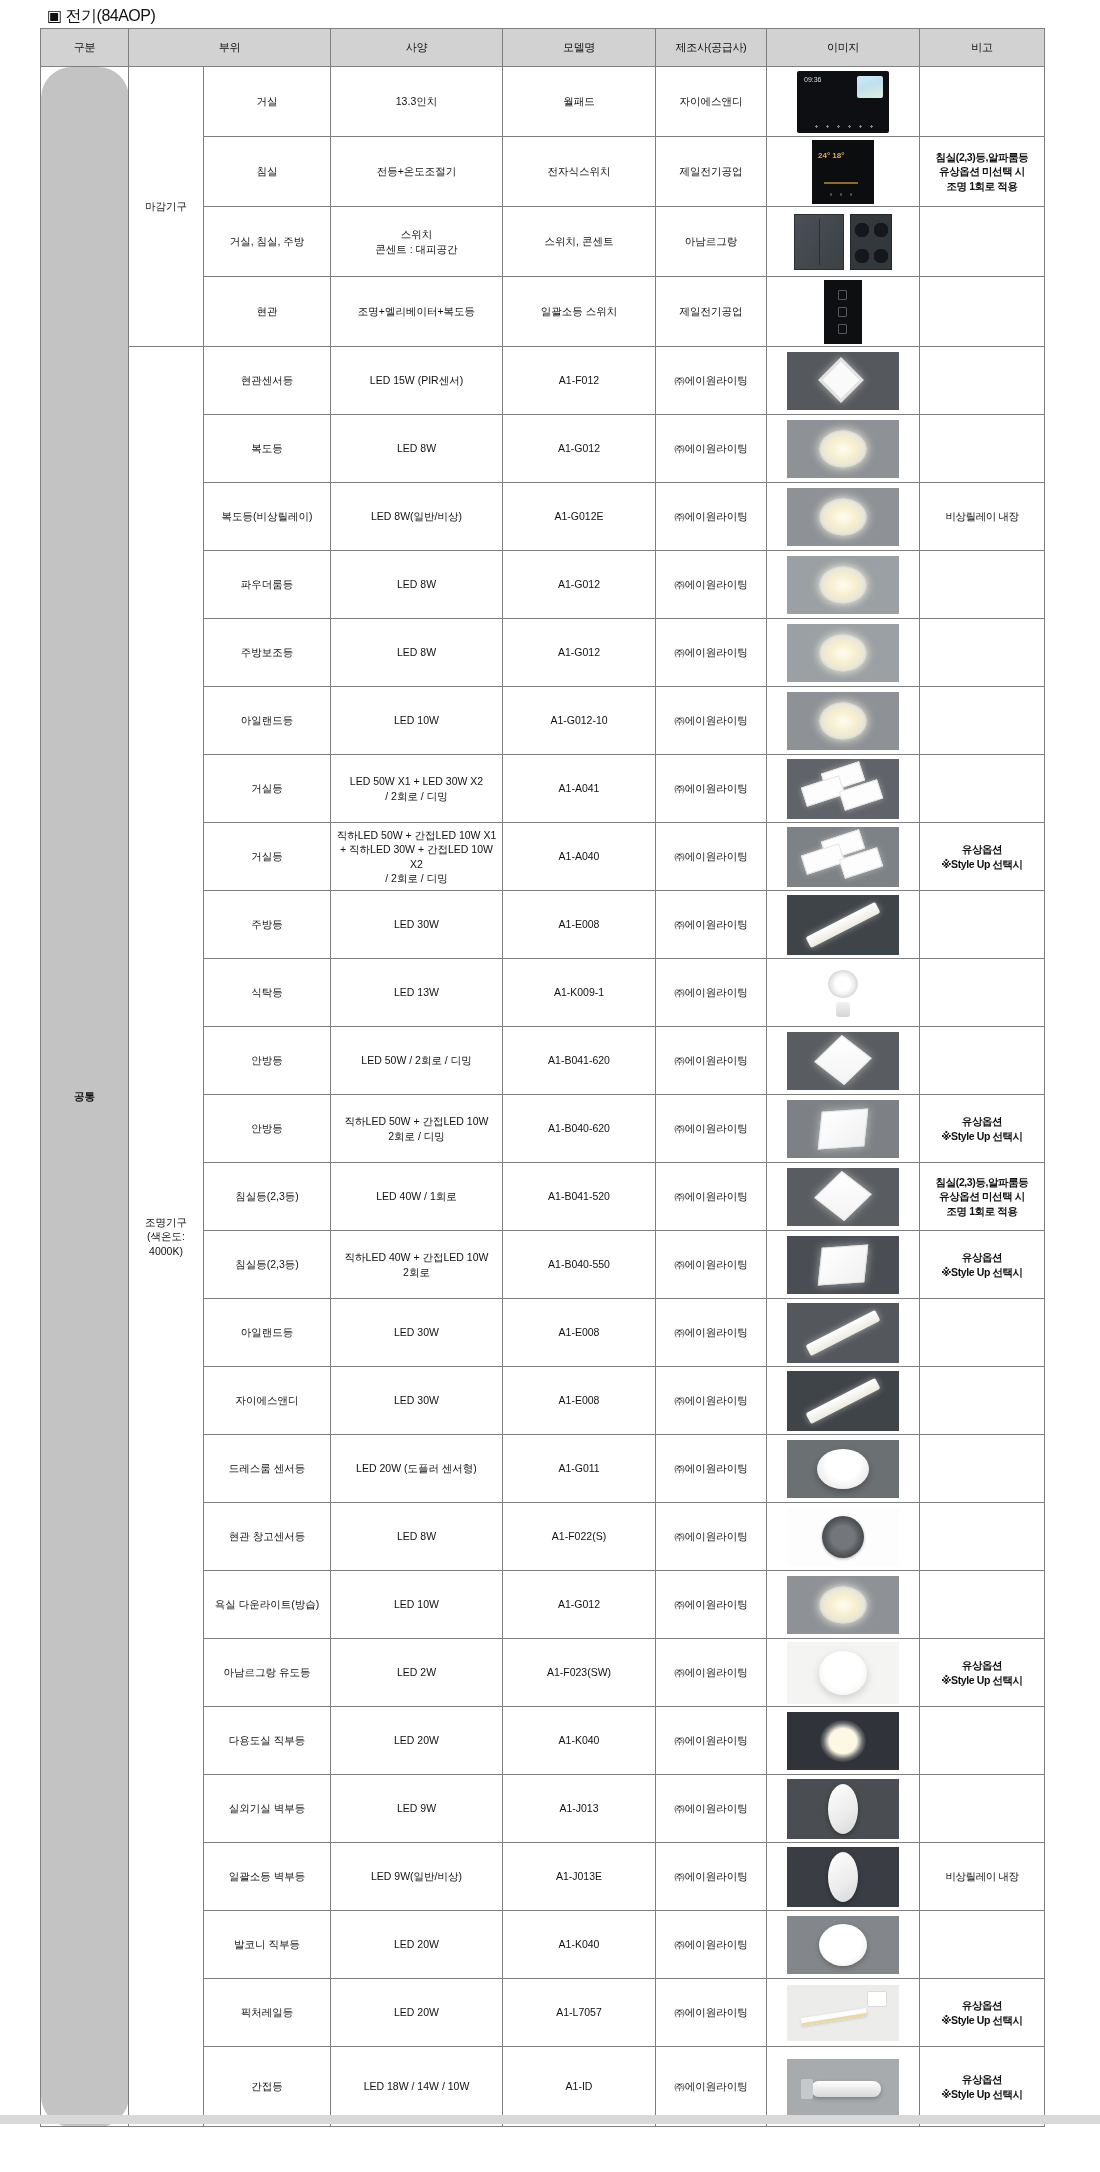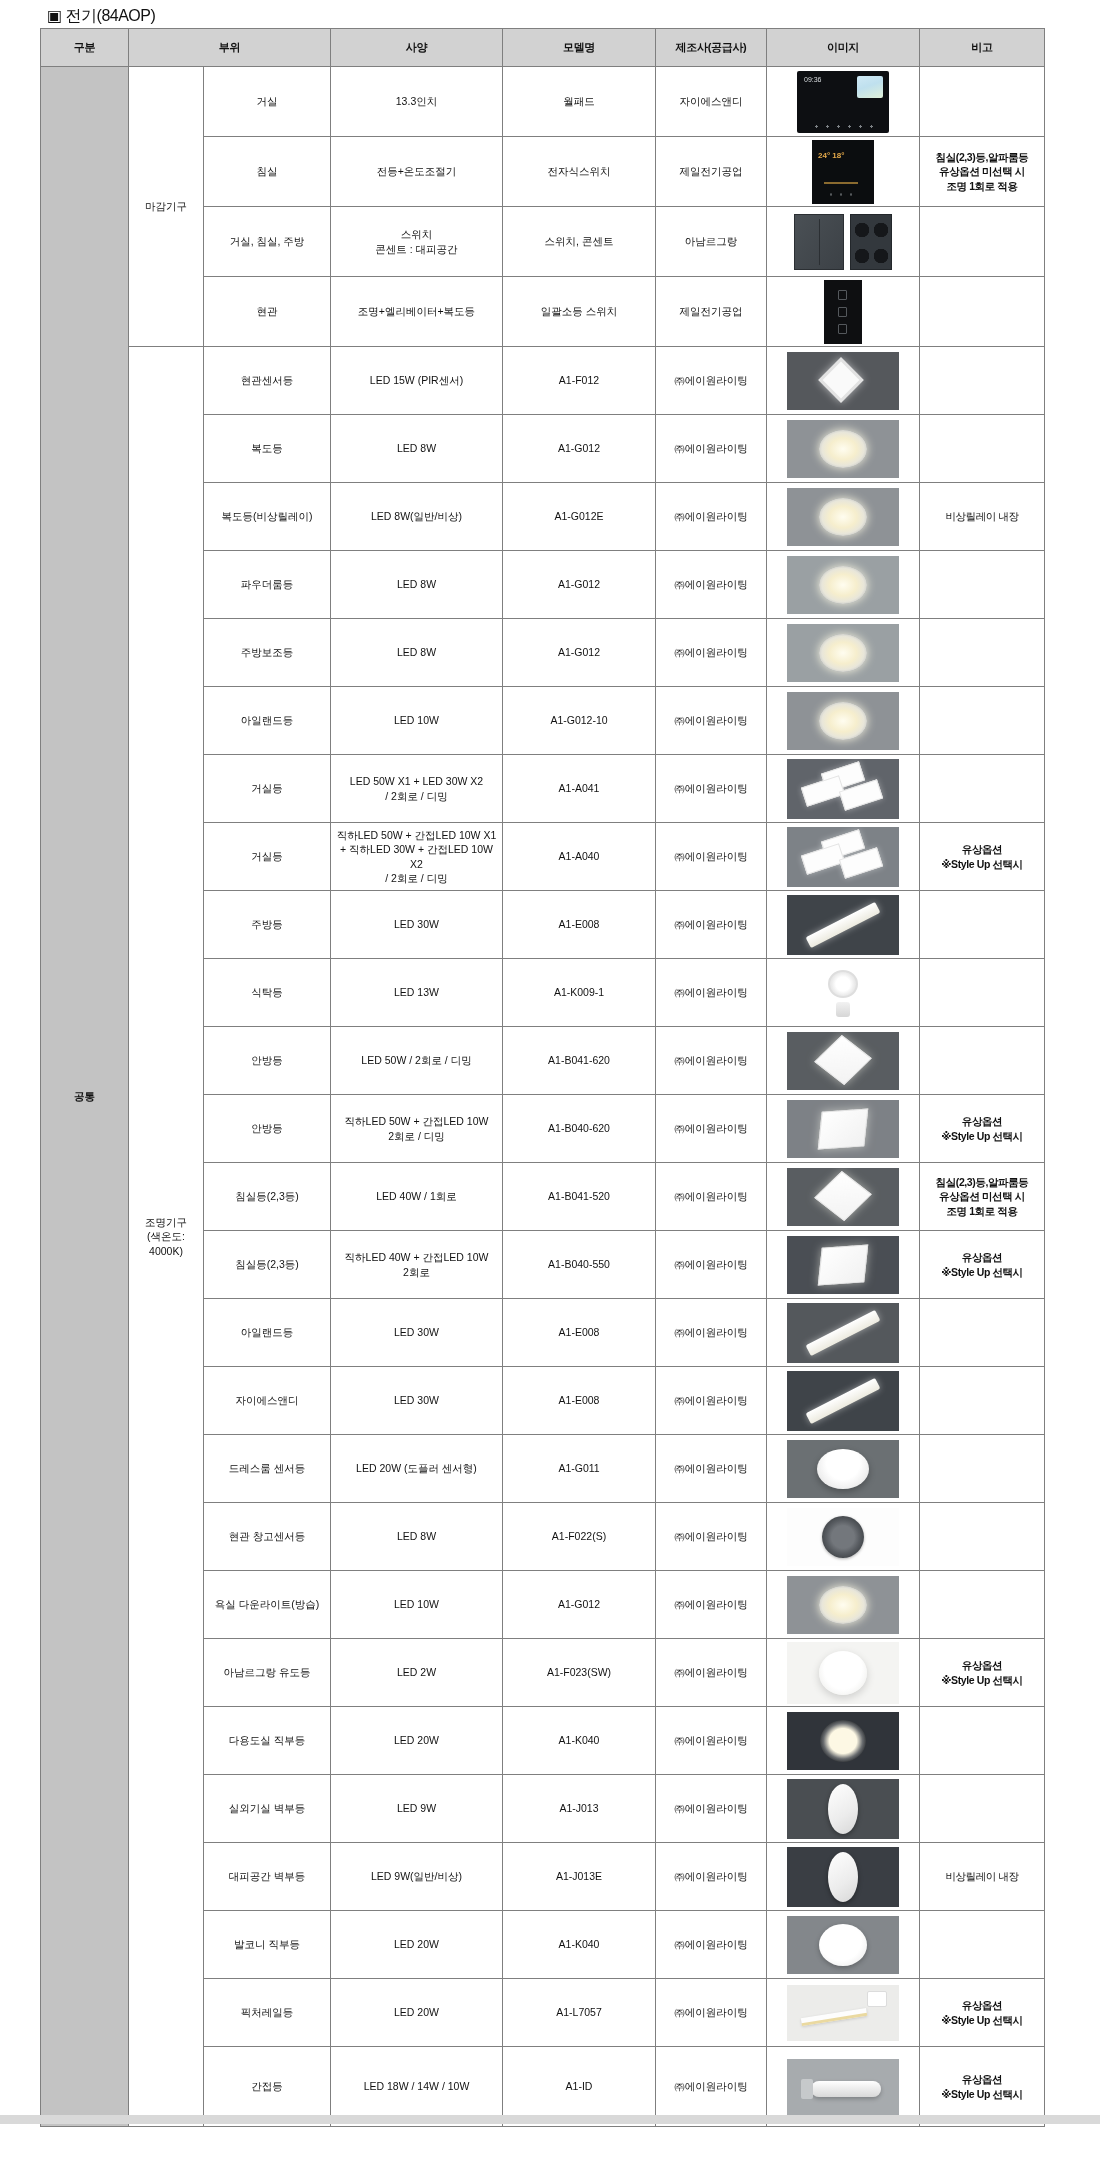--- a/index.html
+++ b/index.html
@@ -1,22 +1,22 @@
 <!DOCTYPE html>
 <html><head>
 <meta charset="utf-8">
 <style>
   html,body{margin:0;padding:0;background:#ffffff;}
   body{font-family:"Liberation Sans","DejaVu Sans",sans-serif;color:#111;}
   .page{position:relative;width:1100px;height:2172px;background:#fff;overflow:hidden;}
   .doc-title{position:absolute;left:47px;top:6px;font-size:16px;font-weight:normal;letter-spacing:-0.5px;}
   table.spec{position:absolute;left:40px;top:28px;border-collapse:collapse;table-layout:fixed;}
   table.spec th,table.spec td{border:1px solid #7f7f7f;font-size:10.5px;line-height:1.35;text-align:center;vertical-align:middle;padding:2px 3px;white-space:pre-line;overflow:hidden;}
-  table.spec thead th{background:#d2d2d2;font-weight:bold;font-size:11px;height:33px;letter-spacing:-0.3px;}
-  td.gubun{background:#c3c3c3;font-weight:bold;font-size:11px;}
+  table.spec thead th{background:#d2d2d2;font-weight:normal;font-size:11px;height:33px;letter-spacing:-0.3px;}
+  td.gubun{background:#c3c3c3;font-weight:bold;font-size:11px;border-radius:31px;}
   td.grp{vertical-align:top;padding-top:8px;margin-left:12px;}
   td.note{font-size:10px;letter-spacing:-0.4px;}
   td.note.nb{font-weight:bold;}
   
   .img{position:relative;display:block;margin:0 auto;overflow:hidden;}
   .img i{display:none;position:absolute;font-style:normal;box-sizing:border-box;}
   .s-diamond .a{display:block;width:32px;height:32px;left:38px;top:12px;background:#fafafa;border:3px solid #e2e2e2;transform:rotate(45deg);box-shadow:0 0 9px rgba(255,255,255,.55);}
   .s-round .a{display:block;width:48px;height:38px;left:32px;top:10px;border-radius:50%;background:radial-gradient(ellipse at center,#fffdf0 0%,#f6eecd 40%,#e8e6da 62%,#bcbfc1 80%,#d0d3d5 100%);box-shadow:0 0 10px rgba(255,252,230,.9);}
   .s-tri .a,.s-tri .b,.s-tri .c{display:block;width:40px;height:20px;background:#fdfdfd;border:1px solid #e4e4e4;box-shadow:0 0 6px rgba(255,255,255,.4);transform:rotate(-18deg);}
   .s-tri .a{top:8px;left:36px;}
@@ -299,21 +299,21 @@
         </tr>
         <tr style="height:68px">
           <td>실외기실 벽부등</td>
           <td>LED 9W</td>
           <td>A1-J013</td>
           <td>㈜에이원라이팅</td>
           <td><div class="img s-oval" style="width:112px;height:60px;background:#4a4e52"><i class="a"></i></div></td>
           <td class="note"></td>
         </tr>
         <tr style="height:68px">
-          <td>대피공간 벽부등</td>
+          <td>일괄소등 벽부등</td>
           <td>LED 9W(일반/비상)</td>
           <td>A1-J013E</td>
           <td>㈜에이원라이팅</td>
           <td><div class="img s-oval" style="width:112px;height:60px;background:#3a3e44"><i class="a"></i></div></td>
           <td class="note">비상릴레이 내장</td>
         </tr>
         <tr style="height:68px">
           <td>발코니 직부등</td>
           <td>LED 20W</td>
           <td>A1-K040</td>

